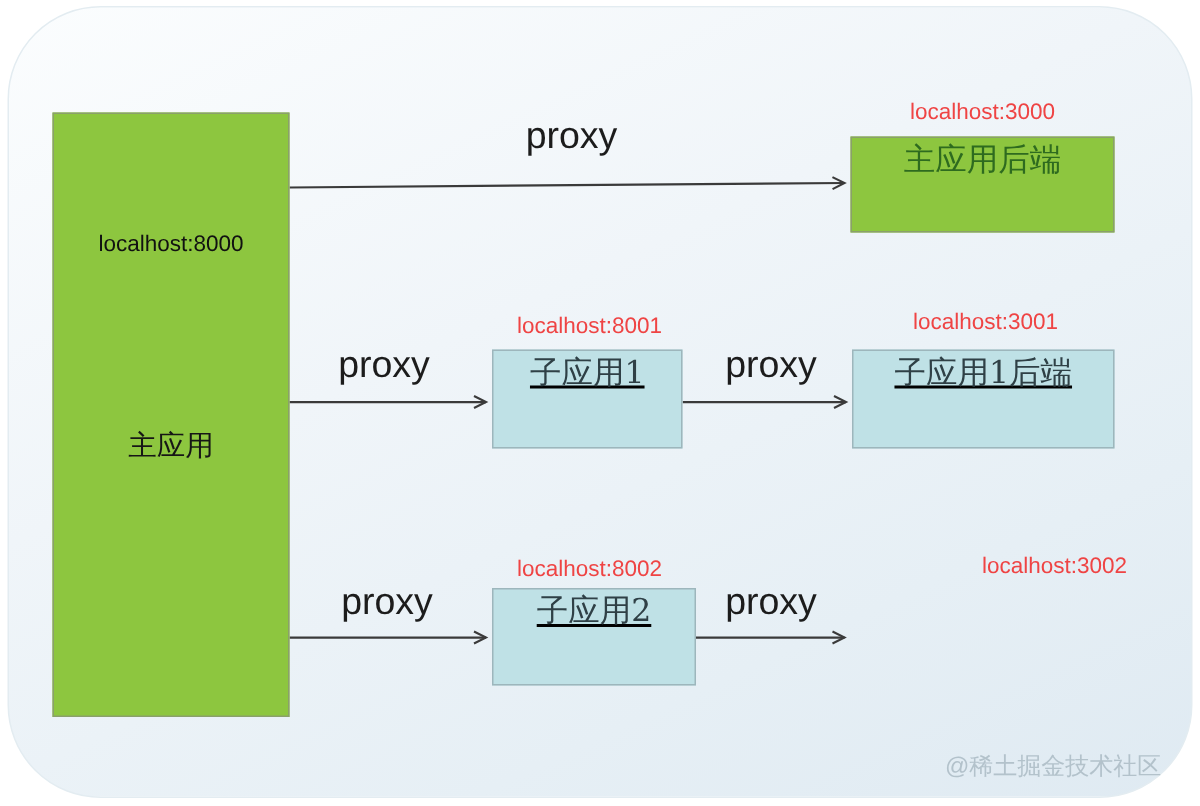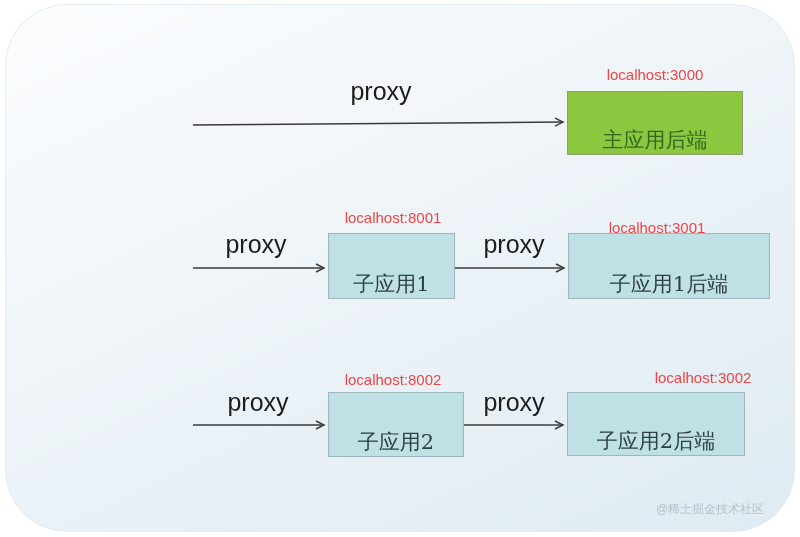--- a/index.html
+++ b/index.html
@@ -21,31 +21,32 @@
     width: 790px; height: 528px;
     border-radius: 62px;
     background: linear-gradient(155deg, #fbfdfe 0%, #f0f5f9 40%, #e6eff5 75%, #dfeaf2 100%);
     border: 1px solid #e3ecf1;
     box-sizing: border-box;
   }
   .node {
     position: absolute;
     box-sizing: border-box;
     display: flex;
-    align-items: flex-end;
+    align-items: flex-start;
     justify-content: center;
     text-align: center;
   }
   .node-green {
     background: #8dc63f;
     border: 1px solid #8aa06b;
   }
   .node-blue {
     background: #bfe1e6;
     border: 1px solid #9db6bc;
+    text-decoration: underline;
   }
   .main-app {
     left: 35px; top: 75px;
     width: 158px; height: 403px;
   }
   .main-app .host {
     position: absolute;
     left: 0; right: 0;
     top: 78px;
     text-align: center;
@@ -56,40 +57,40 @@
     position: absolute;
     left: 0; right: 0;
     top: 208px;
     text-align: center;
     font-size: 19px;
     color: #161616;
     font-family: "DejaVu Serif", "Liberation Serif", serif;
   }
   .main-backend  { left: 567px; top: 91px;  width: 176px; height: 64px; }
   .sub-app-1     { left: 328px; top: 233px; width: 127px; height: 66px; }
-  .sub-backend-1 { left: 568px; top: 233px; width: 202px; height: 66px; }
+  .sub-backend-1 { left: 568px; top: 233px; width: 175px; height: 66px; }
   .sub-app-2     { left: 328px; top: 392px; width: 136px; height: 65px; }
   .sub-backend-2 { left: 567px; top: 392px; width: 178px; height: 64px; }
   .cjk {
     font-family: "DejaVu Serif", "Liberation Serif", serif;
     font-size: 21px;
   }
   .green-text { color: #2e6b1f; }
   .blue-text  { color: #2f4046; }
   .host-label {
     position: absolute;
     font-size: 15px;
     color: #ef4444;
     text-align: center;
     transform: translateX(-50%);
     white-space: nowrap;
   }
   .hl-3000 { left: 655px; top: 66px; }
   .hl-8001 { left: 393px; top: 209px; text-align: center; }
-  .hl-3001 { left: 657px; top: 219px; }
+  .hl-3001 { left: 657px; top: 206px; }
   .hl-8002 { left: 393px; top: 371px; }
   .hl-3002 { left: 657px; top: 369px; margin-left: 46px; }
   .proxy-label {
     position: absolute;
     font-size: 25px;
     color: #1c1c1c;
     transform: translate(-50%, -50%);
     white-space: nowrap;
   }
   .pl-0 { left: 381px; top: 91px; }
@@ -100,22 +101,22 @@
   .arrows {
     position: absolute;
     left: 0; top: 0;
     width: 800px; height: 537px;
     pointer-events: none;
   }
   .watermark {
     position: absolute;
     left: 630px; top: 501px;
     width: 160px;
-    text-align: center;
-    font-size: 12px;
+    text-align: left;
+    font-size: 16px;
     color: #b3c2cb;
     white-space: nowrap;
   }
 </style>
 </head>
 <body>
 
 <div class="stage">
   <div class="card"></div>
 
@@ -125,43 +126,44 @@
         <path d="M1,1 L9,5 L1,9" fill="none" stroke="#3a3a3a" stroke-width="1.4"></path>
       </marker>
     </defs>
     <line x1="193" y1="125" x2="563" y2="122" stroke="#3a3a3a" stroke-width="1.5" marker-end="url(#arrowhead)"></line>
     <line x1="193" y1="268" x2="324" y2="268" stroke="#3a3a3a" stroke-width="1.5" marker-end="url(#arrowhead)"></line>
     <line x1="455" y1="268" x2="564" y2="268" stroke="#3a3a3a" stroke-width="1.5" marker-end="url(#arrowhead)"></line>
     <line x1="193" y1="425" x2="324" y2="425" stroke="#3a3a3a" stroke-width="1.5" marker-end="url(#arrowhead)"></line>
     <line x1="455" y1="425" x2="563" y2="425" stroke="#3a3a3a" stroke-width="1.5" marker-end="url(#arrowhead)"></line>
   </svg>
 
+  <div class="node node-green main-app">
+    <div class="host">localhost:8000</div>
+    <div class="cjk-label">主应用</div>
+  </div>
 
   <div class="host-label hl-3000">localhost:3000</div>
   <div class="node node-green main-backend">
     <span class="cjk green-text">主应用后端</span>
   </div>
 
   <div class="host-label hl-8001">localhost:8001</div>
   <div class="node node-blue sub-app-1">
     <span class="cjk blue-text">子应用1</span>
   </div>
   <div class="host-label hl-3001">localhost:3001</div>
   <div class="node node-blue sub-backend-1">
     <span class="cjk blue-text">子应用1后端</span>
   </div>
 
   <div class="host-label hl-8002">localhost:8002</div>
   <div class="node node-blue sub-app-2">
     <span class="cjk blue-text">子应用2</span>
   </div>
   <div class="host-label hl-3002">localhost:3002</div>
-  <div class="node node-blue sub-backend-2">
-    <span class="cjk blue-text">子应用2后端</span>
-  </div>
 
   <div class="proxy-label pl-0">proxy</div>
   <div class="proxy-label pl-1">proxy</div>
   <div class="proxy-label pl-2">proxy</div>
   <div class="proxy-label pl-3">proxy</div>
   <div class="proxy-label pl-4">proxy</div>
 
   <div class="watermark">@稀土掘金技术社区</div>
 </div>
 

